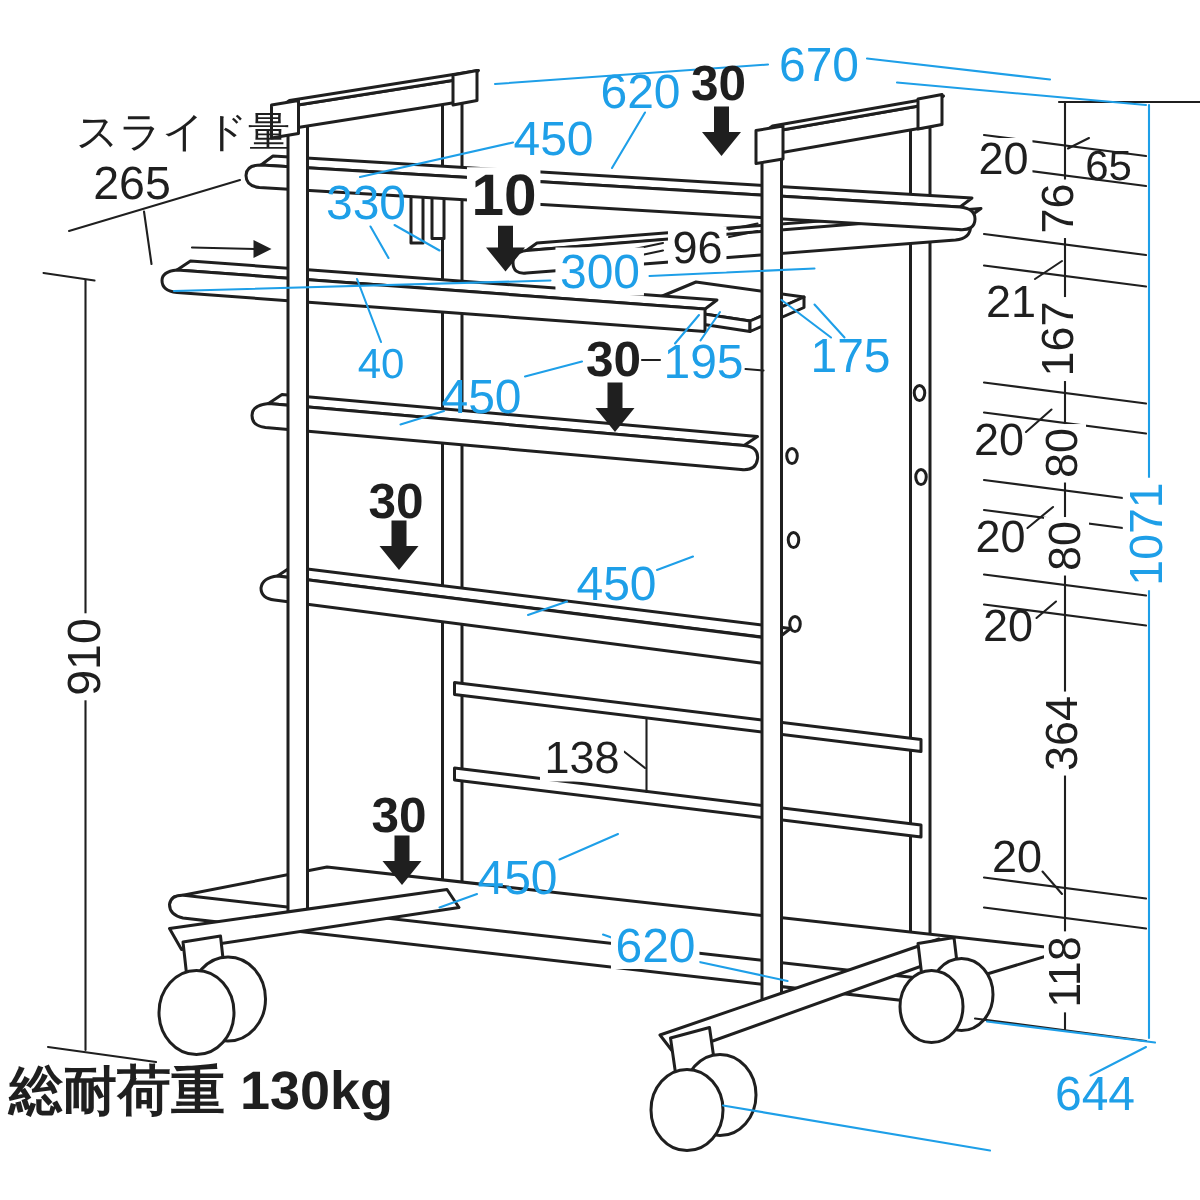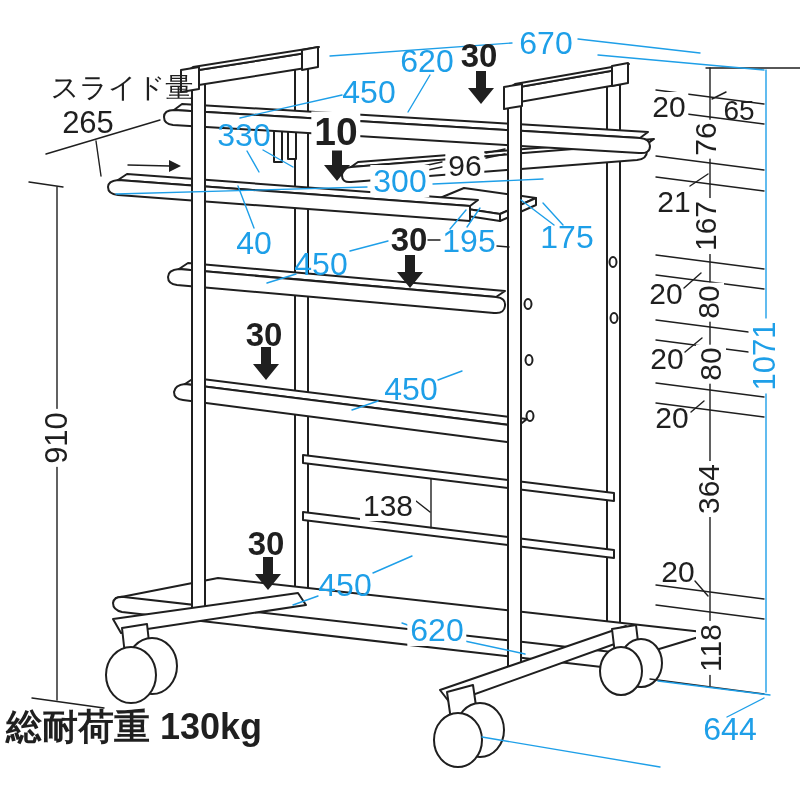--- a/index.html
+++ b/index.html
@@ -187,21 +187,21 @@
       <div class="dim-label c-black rot bg" style="left: 56px; top: 438px; font-size: 31px;">910</div>
       <div class="dim-label c-black bold" style="left: 134px; top: 727px; font-size: 36px;">総耐荷重 130kg</div>
       <div class="dim-label c-cyan" style="left: 546px; top: 43px; font-size: 32px;">670</div>
       <div class="dim-label c-cyan" style="left: 427px; top: 61px; font-size: 32px;">620</div>
       <div class="dim-label c-cyan" style="left: 369px; top: 92px; font-size: 32px;">450</div>
       <div class="dim-label c-cyan" style="left: 244px; top: 135px; font-size: 32px;">330</div>
       <div class="dim-label c-cyan bg" style="left: 400px; top: 181px; font-size: 32px;">300</div>
       <div class="dim-label c-black bold" style="left: 479px; top: 55px; font-size: 33px;">30</div>
       <div class="dim-label c-black bg bold" style="left: 336px; top: 131px; font-size: 39px;">10</div>
       <div class="dim-label c-black bg" style="left: 465px; top: 166px; font-size: 30px; text-align: right;">96</div>
-      <div class="dim-label c-cyan" style="left: 254px; top: 243px; font-size: 32px;">40</div>
+      <div class="dim-label c-cyan" style="left: 254px; top: 243px; font-size: 28px;">40</div>
       <div class="dim-label c-cyan" style="left: 321px; top: 264px; font-size: 32px;">450</div>
       <div class="dim-label c-black bold" style="left: 409px; top: 239px; font-size: 33px;">30</div>
       <div class="dim-label c-cyan" style="left: 469px; top: 241px; font-size: 32px;">195</div>
       <div class="dim-label c-cyan" style="left: 567px; top: 237px; font-size: 32px;">175</div>
       <div class="dim-label c-black" style="left: 739px; top: 77px; font-size: 28px; margin-top: 34px;">65</div>
       <div class="dim-label c-black bg" style="left: 669px; top: 107px; font-size: 30px;">20</div>
       <div class="dim-label c-black rot bg" style="left: 706px; top: 139px; font-size: 30px;">76</div>
       <div class="dim-label c-black" style="left: 674px; top: 202px; font-size: 30px;">21</div>
       <div class="dim-label c-black rot bg" style="left: 706px; top: 226px; font-size: 30px;">167</div>
       <div class="dim-label c-black" style="left: 666px; top: 294px; font-size: 30px;">20</div>

